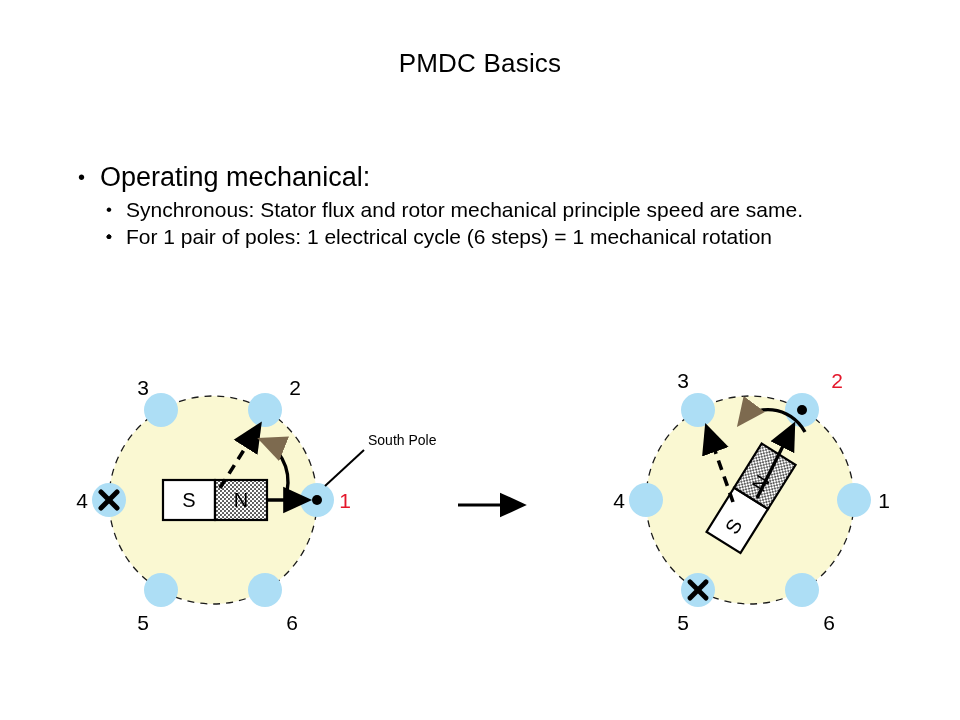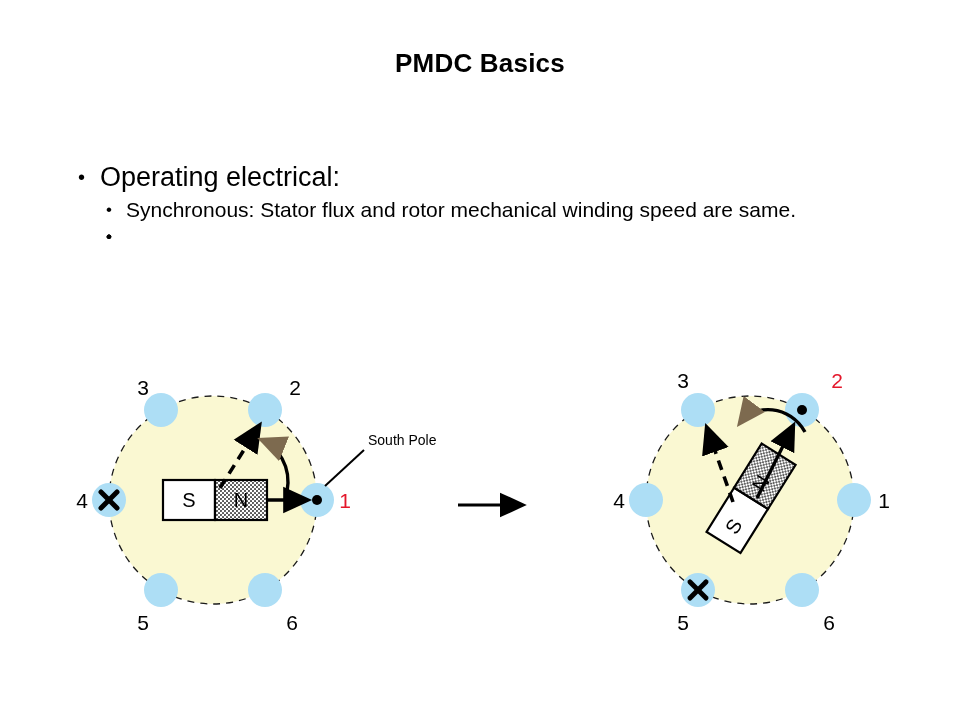--- a/index.html
+++ b/index.html
@@ -21,21 +21,21 @@
     width: 960px;
     height: 720px;
   }
   #slide-title {
     position: absolute;
     left: 0;
     top: 48px;
     width: 960px;
     text-align: center;
     font-size: 26px;
-    font-weight: bold;
+    font-weight: normal;
     letter-spacing: 0.2px;
     color: #000000;
   }
   #bullets {
     position: absolute;
     left: 70px;
     top: 160px;
     width: 860px;
   }
   .bullet-l1 {
@@ -102,38 +102,39 @@
 <body>
 
 <div id="slide">
 
   <div id="slide-title">PMDC Basics</div>
 
   <div id="bullets">
 
     <div class="bullet-l1">
       <span class="dot">•</span>
-      <span>Operating electrical:</span>
-    </div>
-
-    <div class="bullet-l2">
-      <span class="dot">•</span>
-      <span>Synchronous: Stator flux and rotor mechanical winding speed are same.</span>
-    </div>
-
-    <div class="bullet-l2">
-      <span class="dot">•</span>
-    </div>
-
-    <div class="bullet-l2">
-      <span class="dot">•</span>
-    </div>
-
-    <div class="bullet-l2">
-      <span class="dot">•</span>
+      <span>Operating mechanical:</span>
+    </div>
+
+    <div class="bullet-l2">
+      <span class="dot">•</span>
+      <span>Synchronous: Stator flux and rotor mechanical principle speed are same.</span>
+    </div>
+
+    <div class="bullet-l2">
+      <span class="dot">•</span>
+    </div>
+
+    <div class="bullet-l2">
+      <span class="dot">•</span>
+    </div>
+
+    <div class="bullet-l2">
+      <span class="dot">•</span>
+      <span>For 1 pair of poles: 1 electrical cycle (6 steps) = 1 mechanical rotation</span>
     </div>
 
   </div>
 
   <div id="figure-area">
     <svg class="fig" width="960" height="310" viewBox="0 0 960 310" xmlns="http://www.w3.org/2000/svg">
 
       <defs>
         <pattern id="stipple" width="4" height="4" patternUnits="userSpaceOnUse">
           <rect width="4" height="4" fill="#ffffff"></rect>

